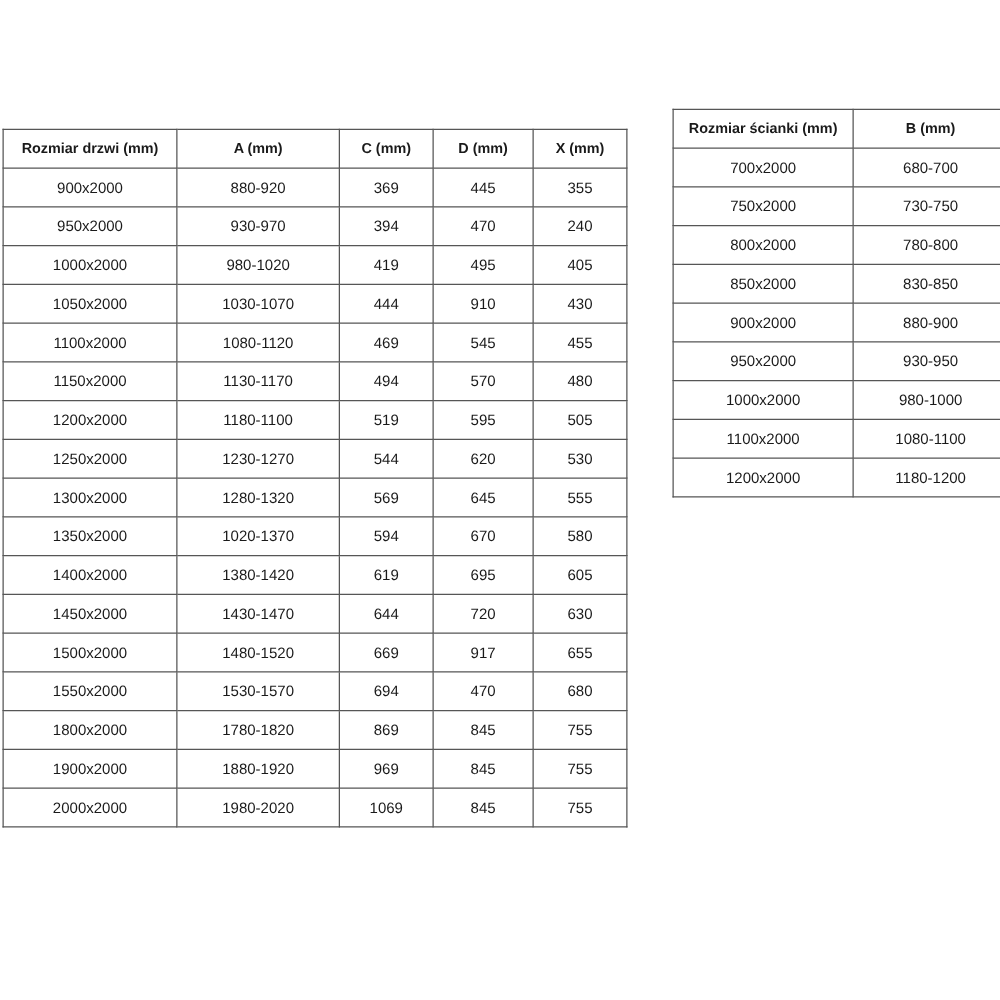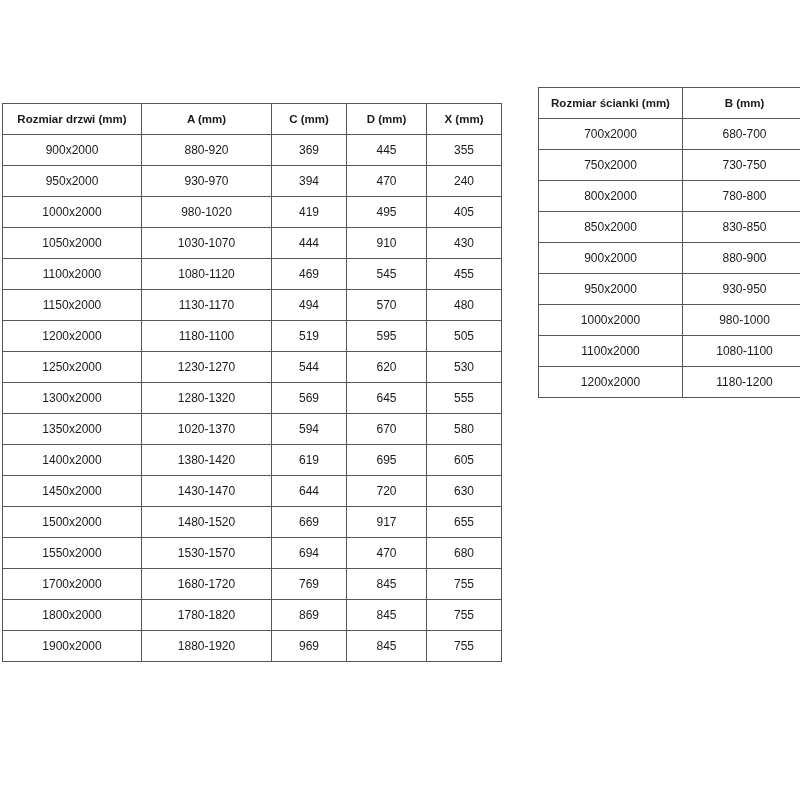--- a/index.html
+++ b/index.html
@@ -162,40 +162,40 @@
           <td>655</td>
         </tr>
         <tr>
           <td>1550x2000</td>
           <td>1530-1570</td>
           <td>694</td>
           <td>470</td>
           <td>680</td>
         </tr>
         <tr>
-          <td>1700x2000</td>
-          <td>1680-1720</td>
-          <td>769</td>
-          <td>845</td>
-          <td>755</td>
-        </tr>
-        <tr>
           <td>1800x2000</td>
           <td>1780-1820</td>
           <td>869</td>
           <td>845</td>
           <td>755</td>
         </tr>
         <tr>
           <td>1900x2000</td>
           <td>1880-1920</td>
           <td>969</td>
           <td>845</td>
           <td>755</td>
         </tr>
+        <tr>
+          <td>2000x2000</td>
+          <td>1980-2020</td>
+          <td>1069</td>
+          <td>845</td>
+          <td>755</td>
+        </tr>
       </tbody>
     </table>
 
   <table id="walls-table" class="spec-table">
       <thead>
         <tr>
           <th>Rozmiar ścianki (mm)</th>
           <th>B (mm)</th>
         </tr>
       </thead>

